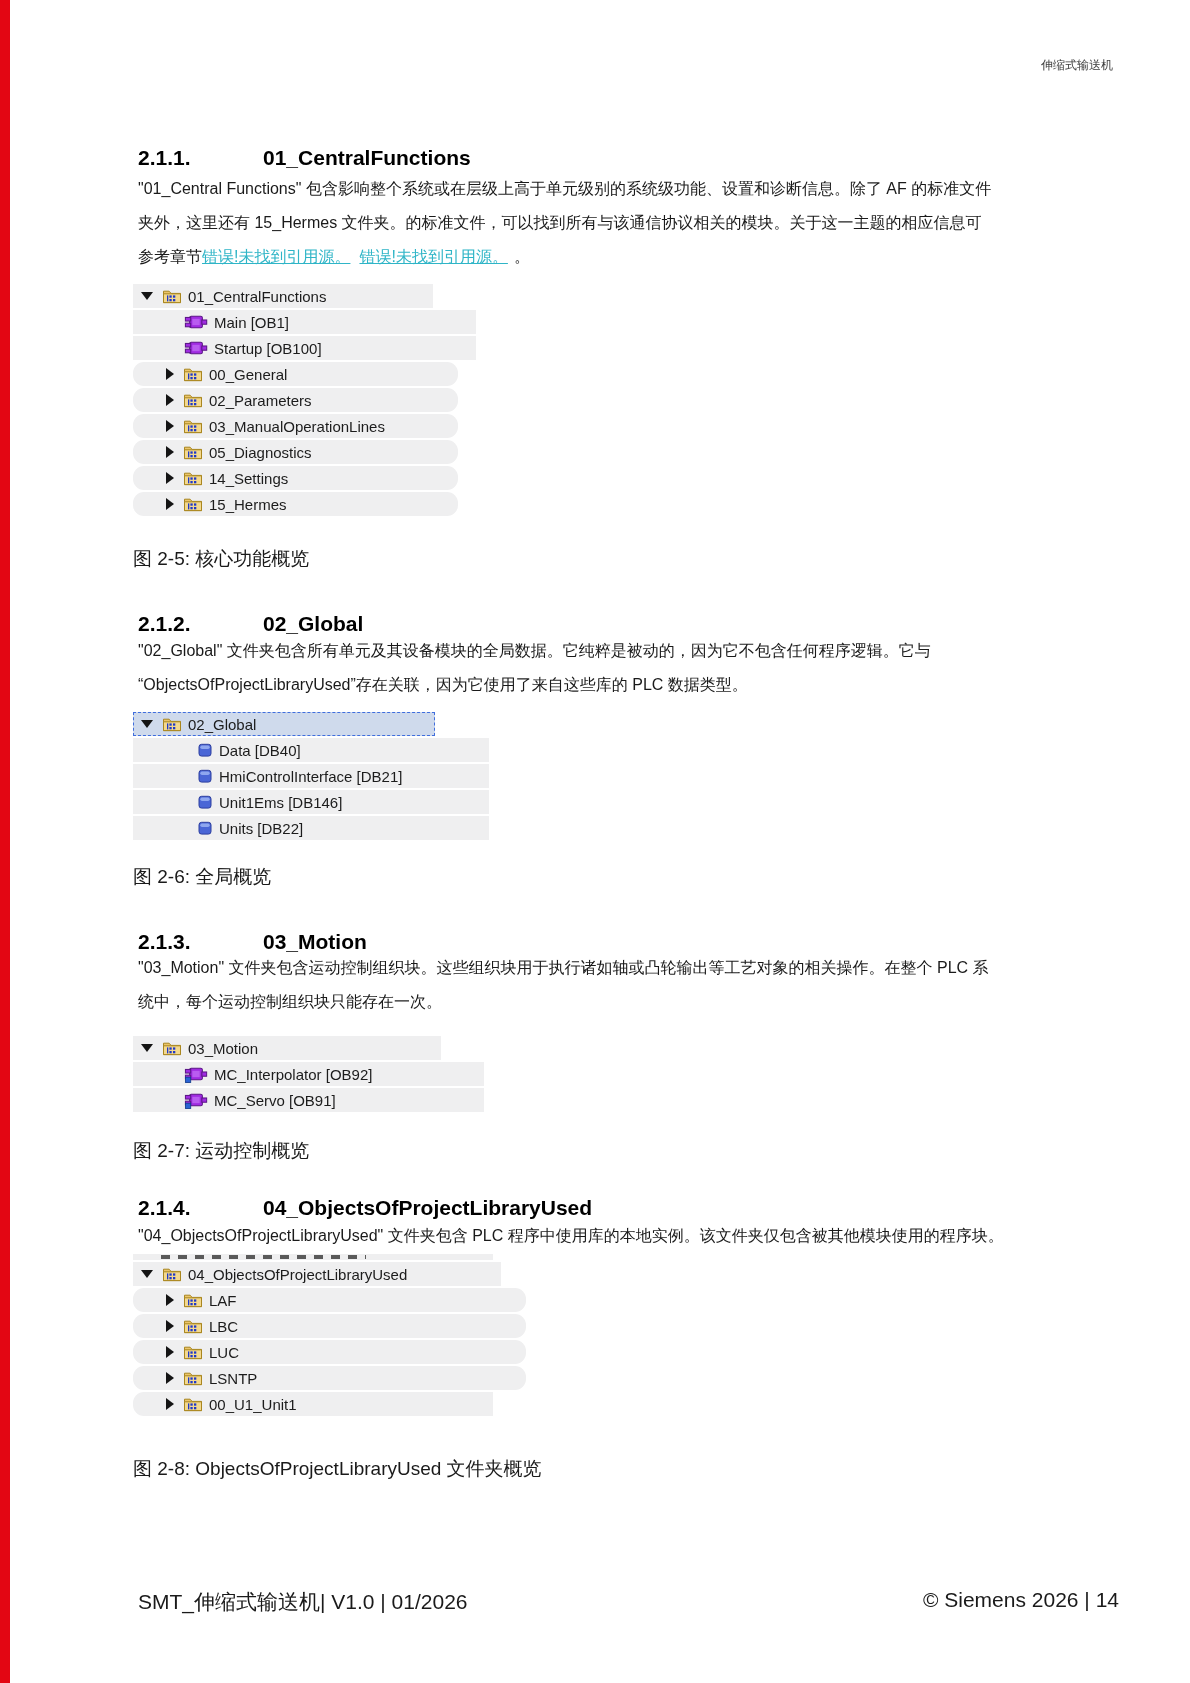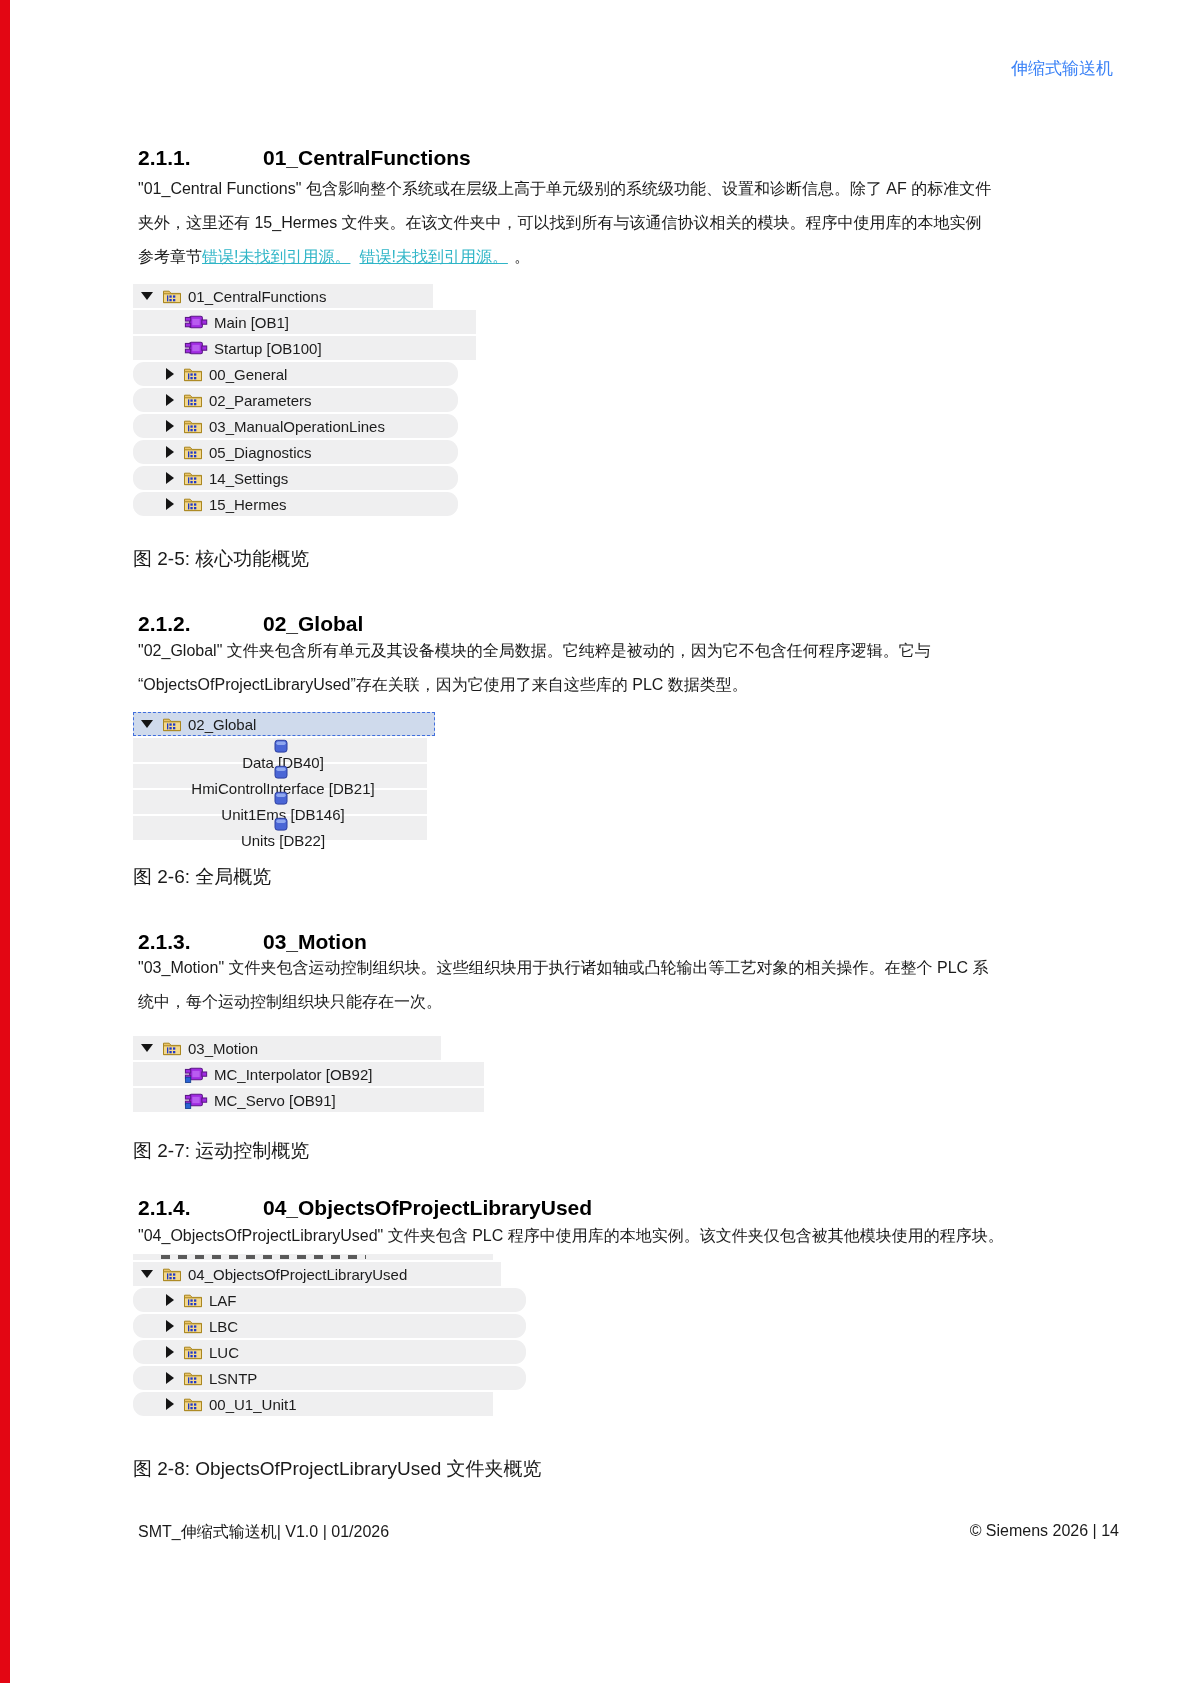--- a/index.html
+++ b/index.html
@@ -1,54 +1,54 @@
 <!DOCTYPE html>
 <html><head>
 <meta charset="utf-8">
 <style>
   html,body{margin:0;padding:0;background:#ffffff;}
   .page{position:relative;width:1190px;height:1683px;background:#ffffff;overflow:hidden;
         font-family:"Liberation Sans","DejaVu Sans",sans-serif;color:#1a1a1a;}
   .redbar{position:absolute;left:0;top:0;width:10px;height:1683px;background:#e30613;}
-  .hdr{position:absolute;top:57px;right:77px;font-size:17px;color:#3b82f6;}
+  .hdr{position:absolute;top:57px;right:77px;font-size:12px;color:#404040;}
 
   .h2{position:absolute;left:138px;height:26px;font-weight:bold;font-size:21px;color:#000;white-space:nowrap;}
   .h2 .httl{position:absolute;left:125px;top:0;}
   .h2 .hnum{position:absolute;left:0;top:0;}
 
   .para{position:absolute;left:138px;width:1000px;}
   .pline{line-height:34px;font-size:16px;white-space:nowrap;color:#1a1a1a;}
   .reflink{color:#2fb5c7;text-decoration:underline;cursor:pointer;}
   .reflink.second{margin-left:9px;}
   .refsuffix{margin-left:6px;}
 
   .cap{position:absolute;left:133px;font-size:19px;line-height:22px;color:#1a1a1a;white-space:nowrap;}
 
   .tree{position:absolute;left:133px;}
   .row{display:flex;align-items:center;height:24px;margin-bottom:2px;background:#efeff0;}
   .row .lbl{font-size:15px;color:#1c1c1c;margin-left:6px;white-space:nowrap;}
   .row.sel{background:#cfdaec;outline:1px dashed #3f6ddd;outline-offset:-1px;}
   .lvl0{padding-left:8px;}
   .lvl1f{padding-left:33px;border-radius:11px;}
   .lvl1b{padding-left:51px;}
-  .lvl1d{flex-direction:column;}
+  .lvl1d{padding-left:62px;}
   .tri{display:inline-block;width:0;height:0;margin-right:9px;flex:none;}
   .tri.down{border-left:6px solid transparent;border-right:6px solid transparent;border-top:8px solid #141414;}
   .tri.right{border-top:6px solid transparent;border-bottom:6px solid transparent;border-left:8px solid #141414;}
   .ico{flex:none;display:block;}
   .ico.folder{width:20px;height:16px;}
   .ico.ob{width:24px;height:18px;}
   .ico.db{width:16px;height:16px;margin-left:2px;}
   .sliver{height:6px;overflow:hidden;background:#efeff0;margin-bottom:2px;position:relative;}
   .sliver .marks{position:absolute;left:28px;top:1px;width:205px;height:4px;
     background:repeating-linear-gradient(90deg,#5a5a5a 0 9px,transparent 9px 17px);}
   .clip{height:30px;overflow:hidden;}
   .w1{width:292px;} .w2{width:294px;} .w3{width:300px;} .w4{width:360px;}
 
-  .ft{position:absolute;top:1522px;font-size:16px;color:#1a1a1a;white-space:nowrap;}
+  .ft{position:absolute;top:1588px;font-size:21px;color:#1a1a1a;white-space:nowrap;}
   .ft.left{left:138px;}
   .ft.right{right:71px;}
   .ft b{font-weight:normal;}
 </style>
 </head>
 <body>
 
 <svg width="0" height="0" style="position:absolute">
   <defs>
     <symbol id="i-folder" viewBox="0 0 20 16">
@@ -81,21 +81,21 @@
 <div class="page">
   <div class="redbar"></div>
   <div class="hdr">伸缩式输送机</div>
 
   <div class="h2" style="top:146px;">
     <span class="hnum">2.1.1.</span>
     <span class="httl">01_CentralFunctions</span>
   </div>
   <div class="para" style="top:172px;">
     <div class="pline">"01_Central Functions" 包含影响整个系统或在层级上高于单元级别的系统级功能、设置和诊断信息。除了 AF 的标准文件</div>
-    <div class="pline">夹外，这里还有 15_Hermes 文件夹。在该文件夹中，可以找到所有与该通信协议相关的模块。程序中使用库的本地实例</div>
+    <div class="pline">夹外，这里还有 15_Hermes 文件夹。的标准文件，可以找到所有与该通信协议相关的模块。关于这一主题的相应信息可</div>
     <div class="pline">
       <span>参考章节</span><a class="reflink">错误!未找到引用源。</a><a class="reflink second">错误!未找到引用源。</a><span class="refsuffix">。</span>
     </div>
   </div>
 
   <div class="tree" style="top:284px;">
     <div class="row lvl0 w1">
       <span class="tri down"></span>
       <svg class="ico folder">
           <use href="#i-folder"></use>

